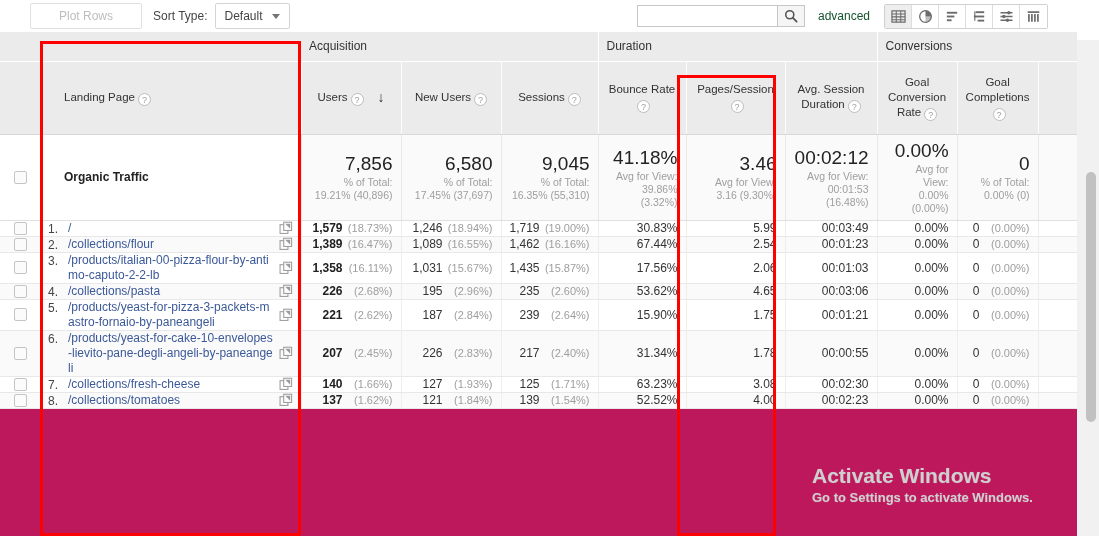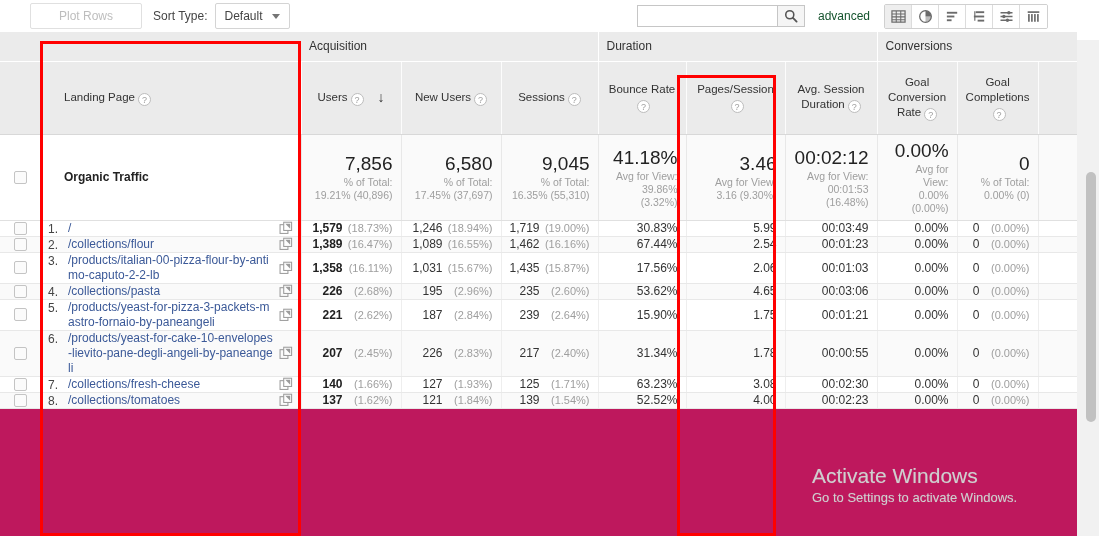--- a/index.html
+++ b/index.html
@@ -270,20 +270,21 @@
     width: 22px; height: 8px; background: #ffffff; z-index: 33;
   }
 
   
   .watermark {
     position: absolute; left: 812px; top: 464px;
     z-index: 25; pointer-events: none;
     color: #d2d2d2;
     text-align: left;
     text-shadow: 0 0 1px rgba(210,210,210,.4);
+    font-weight: bold;
   }
   .wm1 { font-size: 21px; line-height: 24px; color:#cfcfcf; }
   .wm2 { font-size: 13px; line-height: 16px; color:#cfcfcf; margin-top:2px;}
 </style>
 </head>
 <body>
 
 <div id="app">
 
   <div class="toolbar">

